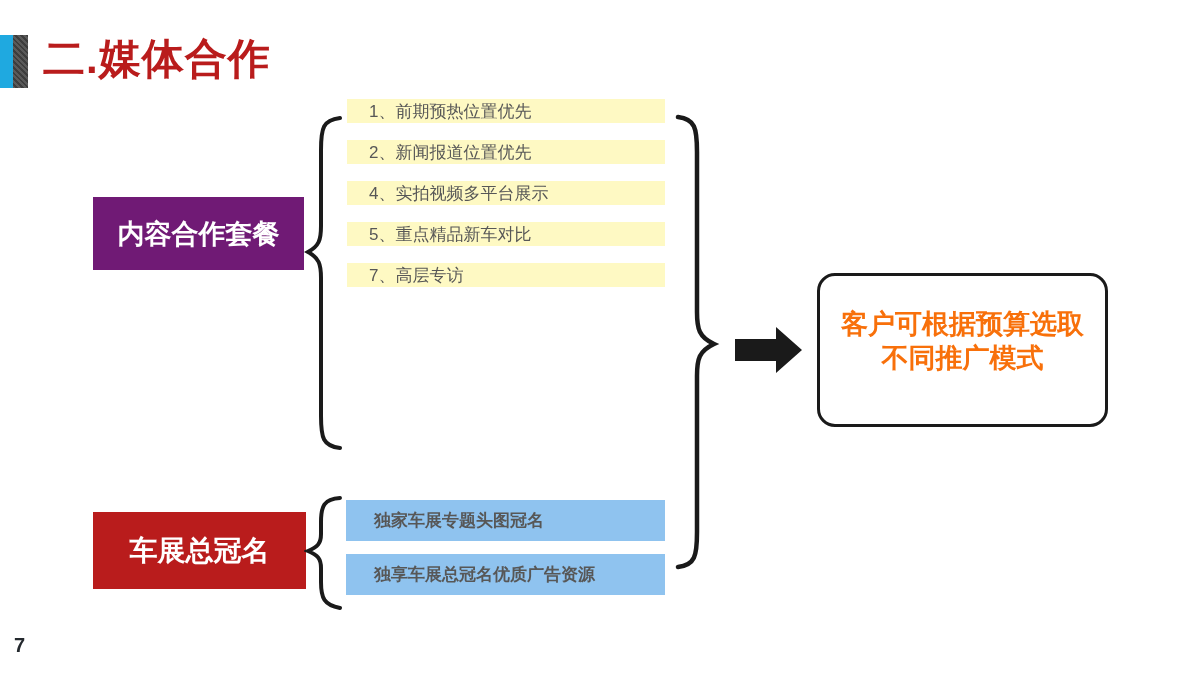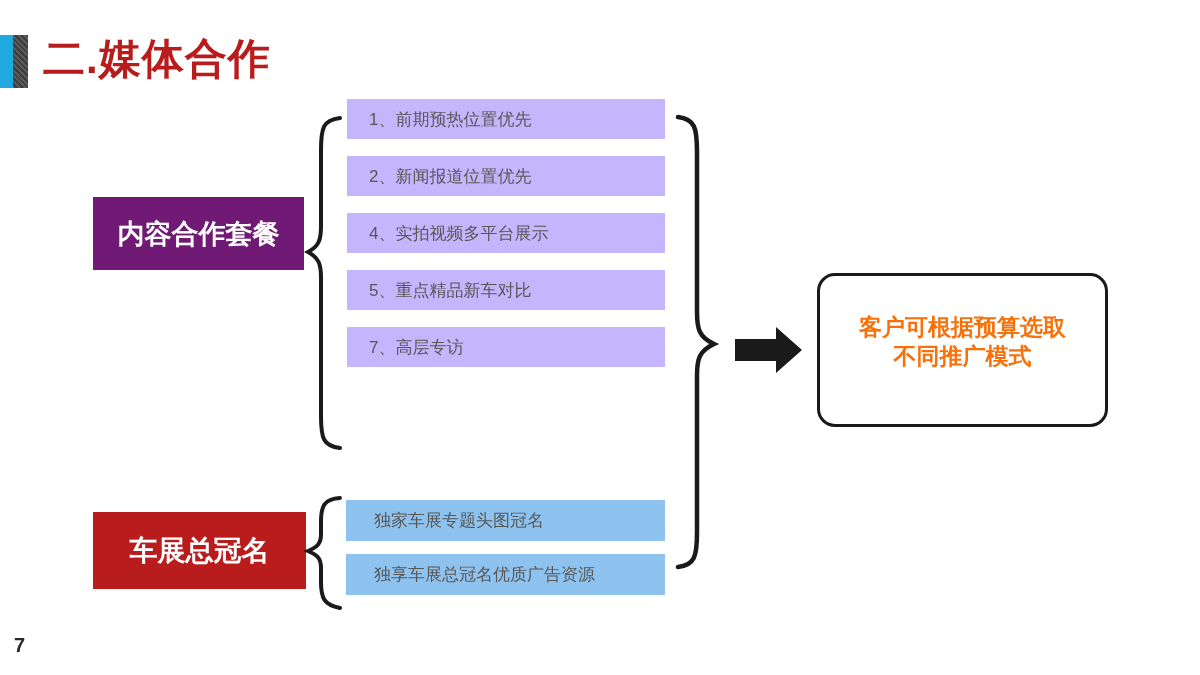--- a/index.html
+++ b/index.html
@@ -14,40 +14,40 @@
   .page-title  { position:absolute; left:43px; top:31px; font-size:42px; font-weight:700;
                  color:#b91c1c; letter-spacing:1px; white-space:nowrap; }
   
   .group-box   { position:absolute; display:flex; align-items:center; justify-content:center;
                  color:#ffffff; font-weight:700; }
   .green-box   { left:93px; top:197px; width:211px; height:73px; background:#701a75; font-size:27px; }
   .blue-box    { left:93px; top:512px; width:213px; height:77px; background:#b91c1c; font-size:28px; }
   
   .green-items { position:absolute; left:347px; top:99px; width:318px; display:flex;
                  flex-direction:column; gap:17px; }
-  .green-items .item { height:40px; background:#c4b5fd; }
+  .green-items .item { height:24px; background:#fef9c3; }
   .blue-items  { position:absolute; left:346px; top:500px; width:319px; display:flex;
                  flex-direction:column; gap:13px; }
   .blue-items .item { height:41px; background:#8FC3EF; }
   .item { display:flex; align-items:center; padding-left:22px; box-sizing:border-box;
           font-size:17px; color:#575757; white-space:nowrap; }
-  .blue-items .item { padding-left:28px; }
+  .blue-items .item { padding-left:28px;font-weight:bold; }
   
   .brace, .arrow { position:absolute; }
   .brace path { fill:none; stroke:#1A1A1A; stroke-linecap:round; }
   .brace-green { left:304px; top:114px; }
   .brace-blue  { left:304px; top:494px; }
   .brace-big   { left:670px; top:112px; }
   .arrow       { left:735px; top:327px; }
   
   .conclusion  { position:absolute; left:817px; top:273px; width:291px; height:154px;
                  box-sizing:border-box; border:3px solid #1A1A1A; border-radius:18px;
                  display:flex; flex-direction:column; align-items:center; justify-content:center;
                  padding-bottom:16px; text-align:center; }
-  .conclusion div { font-size:23px; font-weight:700; color:#F8700A; line-height:1.25; white-space:nowrap; }
+  .conclusion div { font-size:27px; font-weight:700; color:#F8700A; line-height:1.25; white-space:nowrap; }
   
   .page-number { position:absolute; left:14px; top:634px; font-size:20px; font-weight:700; color:#24292E; }
 </style>
 </head>
 <body>
 
 <div class="slide">
 
   <div class="deco-blue"></div>
   <div class="deco-hatch"></div>

